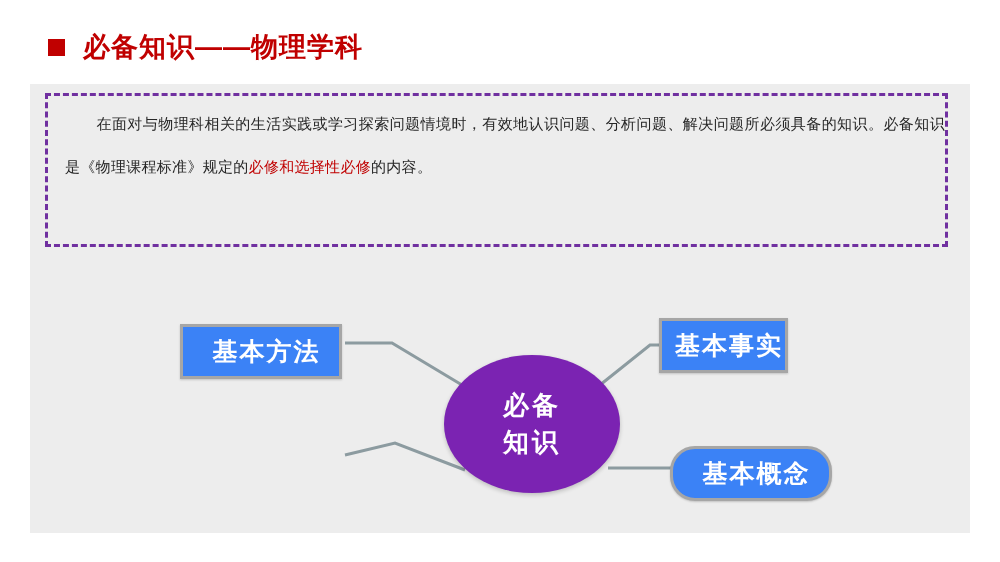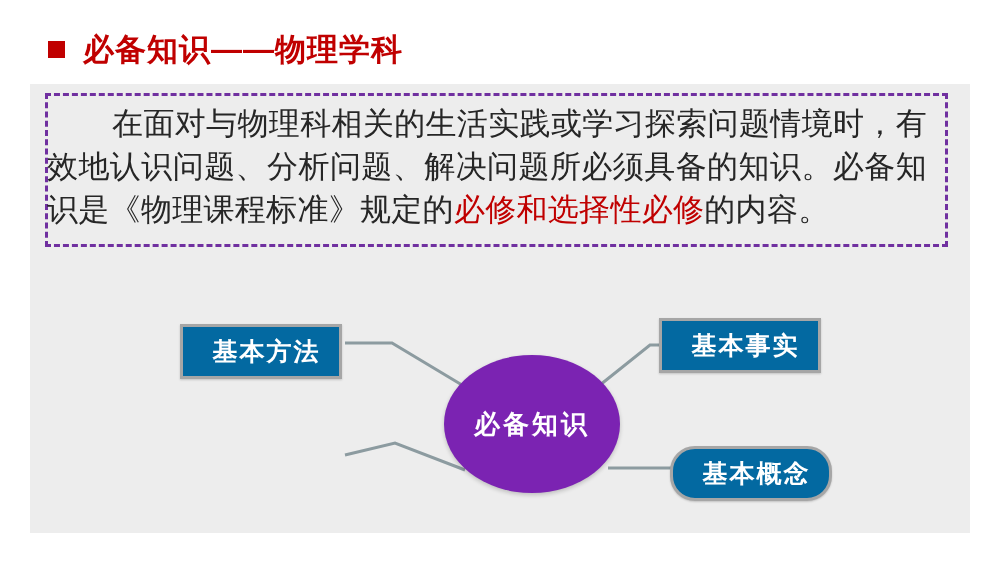--- a/index.html
+++ b/index.html
@@ -33,21 +33,21 @@
     white-space: nowrap;
   }
   .title-bullet {
     width: 17px;
     height: 17px;
     background: #C00000;
     flex: 0 0 auto;
   }
   .title-text {
     color: #C00000;
-    font-size: 31px;
+    font-size: 27px;
     font-weight: bold;
     letter-spacing: 1px;
     line-height: 1;
   }
 
   
   .panel {
     position: absolute;
     left: 30px;
     top: 84px;
@@ -61,24 +61,24 @@
     position: absolute;
     left: 45px;
     top: 93px;
     width: 903px;
     height: 154px;
     border: 3px dashed #7030A0;
     box-sizing: border-box;
   }
   .para {
     position: absolute;
-    left: 47px;
+    left: 65px;
     top: 102px;
     width: 880px;
-    font-size: 31px;
+    font-size: 15px;
     line-height: 43px;
     color: #262626;
     text-align: justify;
     text-indent: 2.1em;
     letter-spacing: 0.3px;
   }
   .para .hl {
     color: #C00000;
   }
 
@@ -87,48 +87,48 @@
     position: absolute;
     left: 0;
     top: 0;
     width: 1000px;
     height: 562px;
     pointer-events: none;
   }
 
   .node-box {
     position: absolute;
-    background: #0369a1;
+    background: #3b82f6;
     border: 3px solid #A6A6A6;
     box-sizing: border-box;
     display: flex;
     align-items: center;
     justify-content: center;
     color: #FFFFFF;
     font-size: 25px;
     font-weight: bold;
     letter-spacing: 2px;
     box-shadow: 0 1px 2px rgba(0,0,0,0.18);
     padding-left: 11px;
   }
   .nb-tl { left: 180px; top: 324px; width: 162px; height: 55px; }
-  .nb-tr { left: 659px; top: 318px; width: 162px; height: 55px; }
+  .nb-tr { left: 659px; top: 318px; width: 129px; height: 55px; }
   .nb-bl { left: 180px; top: 441px; width: 162px; height: 55px; }
   .nb-br { left: 670px; top: 446px; width: 162px; height: 55px; border-radius: 25px; }
 
   .center-ellipse {
     position: absolute;
     left: 444px;
     top: 355px;
     width: 176px;
     height: 138px;
     background: #7B23B2;
     border-radius: 50%;
     display: flex;
-    flex-direction: row;
+    flex-direction: column;
     align-items: center;
     justify-content: center;
     color: #FFFFFF;
     font-size: 26px;
     font-weight: bold;
     letter-spacing: 3px;
     line-height: 1.42;
     box-shadow: 0 2px 4px rgba(0,0,0,0.20);
   }
   .center-ellipse span { display: block; }

